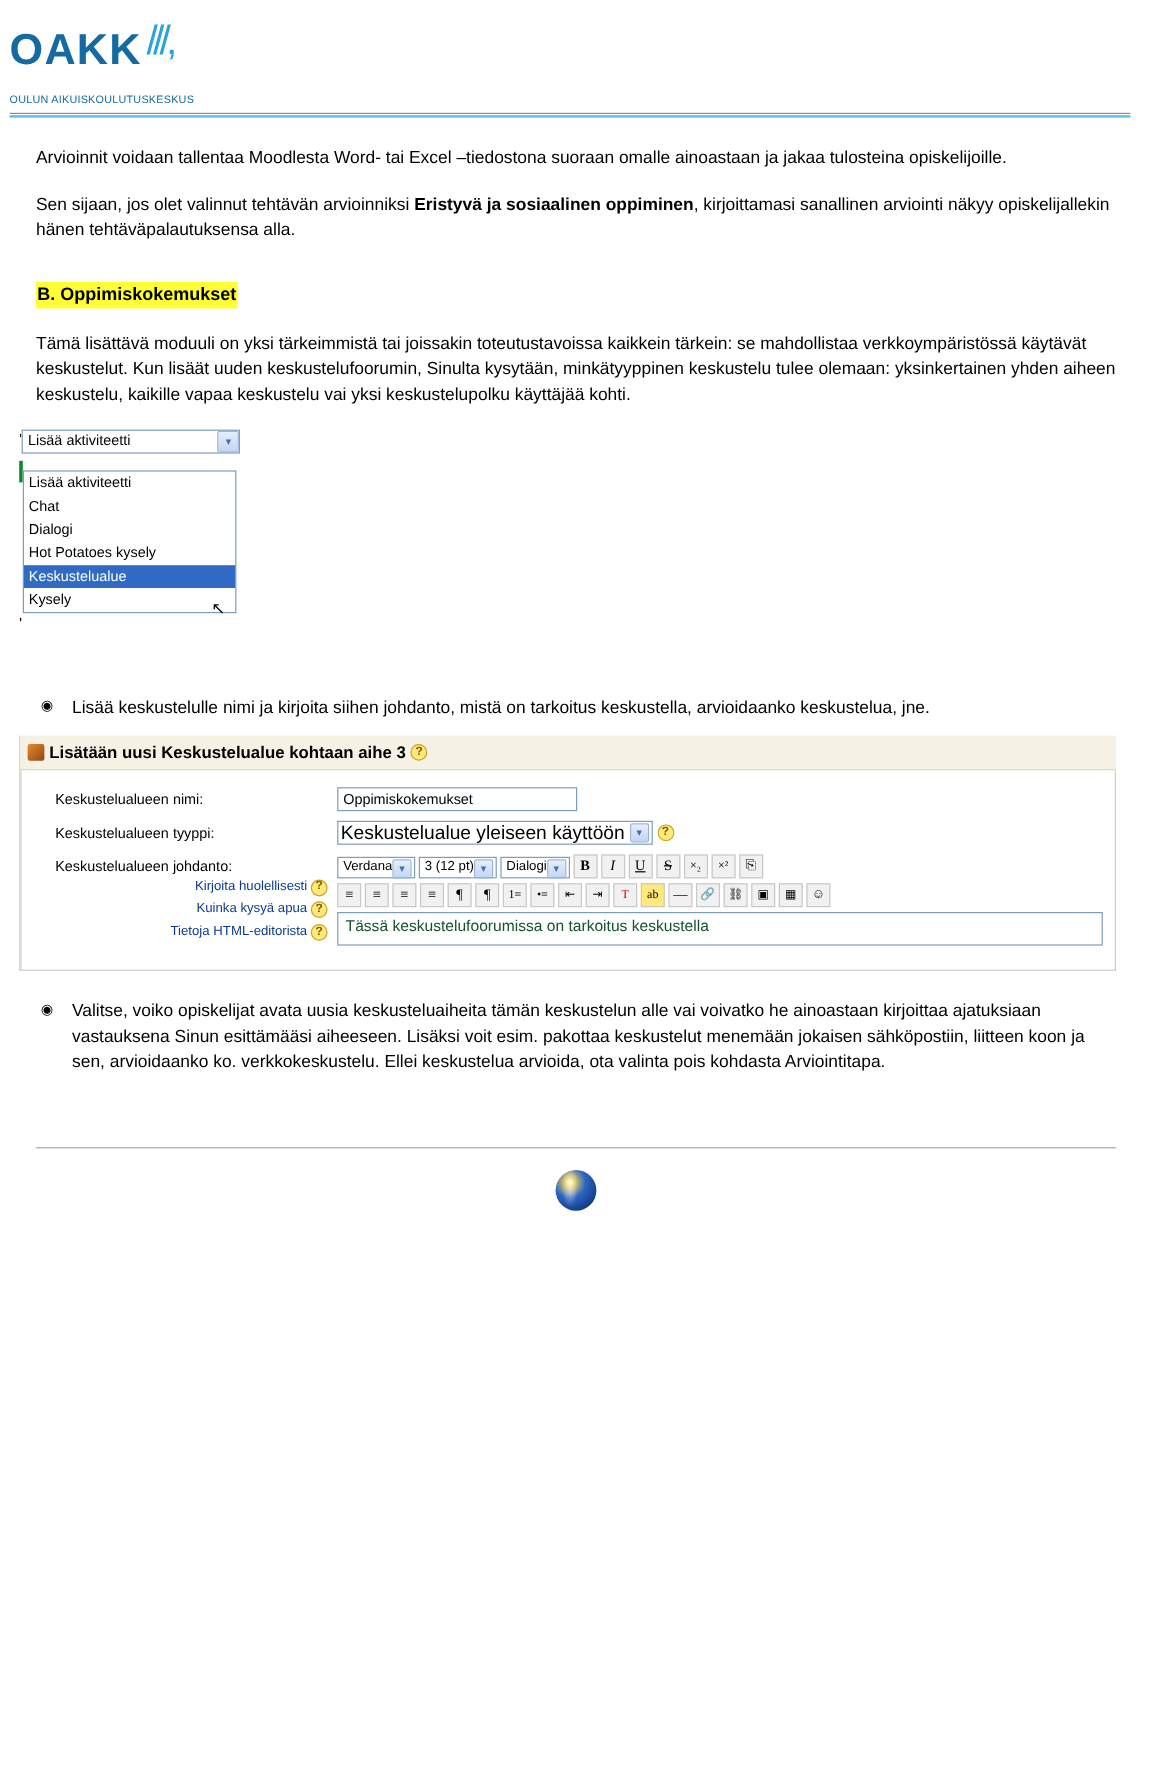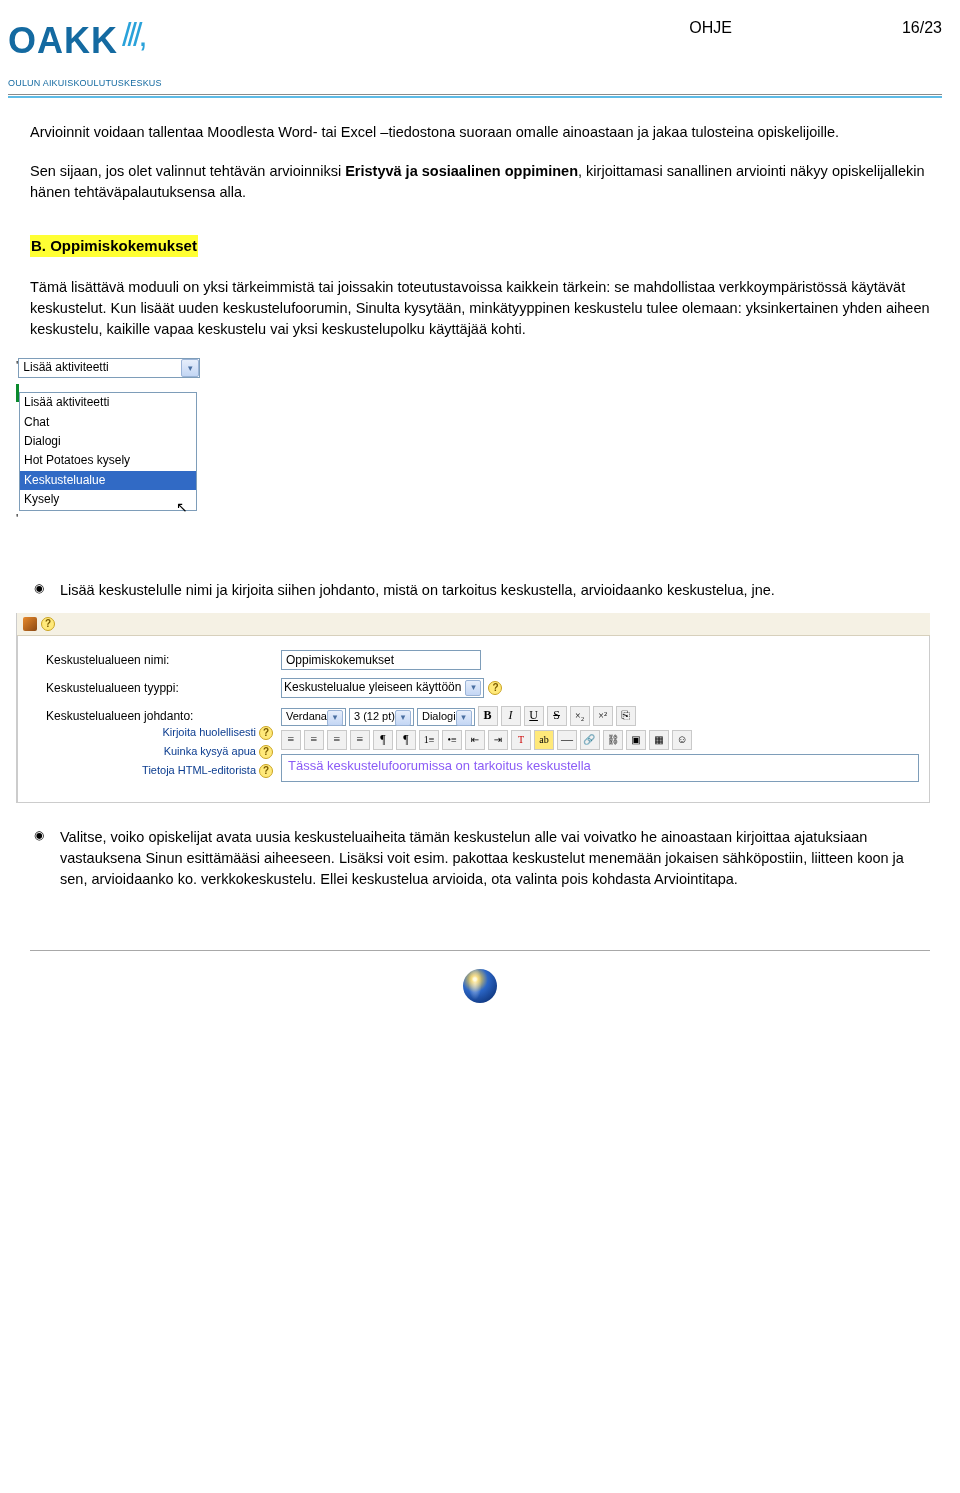--- a/index.html
+++ b/index.html
@@ -64,51 +64,47 @@
   .cursor { position: relative; left: 160px; top: -14px; font-size: 14px; }
   .quote-mark { font-size:12px; vertical-align:top; }
 
   .form-img { margin: 8px 0 24px -14px; border-left: 1px solid #ccc; }
   .form-title-bar { background:#f5f1e4; padding:4px 6px; font-family:"Microsoft Sans Serif",Arial,sans-serif; font-size:14px; font-weight:bold; border-bottom:1px solid #d7d0bc; display:flex; align-items:center; gap:4px; }
   .form-ico { width:14px; height:14px; background:linear-gradient(135deg,#e88a2c,#8b4914); border-radius:2px; display:inline-block; }
   .form-body { background:#fff; padding:14px 10px 12px 28px; border:1px solid #ccc; border-top:none; }
   .form-row { display:flex; align-items:flex-start; margin-bottom:8px; font-family:"Microsoft Sans Serif",Arial,sans-serif; font-size:12px; }
   .form-label { width:235px; text-align:left; padding-right:8px; font-weight:normal; color:#000; padding-top:2px; }
   .form-input { border:1px solid #7e9db9; background:#fff; padding:2px 4px; font-family:"Microsoft Sans Serif",Arial,sans-serif; font-size:12px; min-width:200px; }
-  .form-select { border:1px solid #7e9db9; background:#fff; padding:1px 2px; font-family:"Microsoft Sans Serif",Arial,sans-serif; font-size:12px; display:inline-flex; align-items:center; height:20px; }
+  .form-select { border:1px solid #7e9db9; background:#fff; padding:1px 2px; font-family:"Microsoft Sans Serif",Arial,sans-serif; font-size:16px; display:inline-flex; align-items:center; height:20px; }
   .form-select .dd-btn { height:16px; width:16px; margin-left:4px; }
   .form-help { font-size:11px; color:#0b3c8f; display:flex; align-items:center; gap:3px; justify-content:flex-end; padding-right:8px; margin-bottom:3px; }
   .help-ico { display:inline-flex; width:14px; height:14px; border:1px solid #caa422; border-radius:7px; background:#ffe97a; align-items:center; justify-content:center; font-size:10px; font-weight:bold; color:#7a5a00; }
   .toolbar { display:flex; align-items:flex-end; gap:3px; font-family:"Microsoft Sans Serif",Arial,sans-serif; font-size:11px; margin-bottom:4px; flex-wrap:nowrap; }
   .tb-sel { border:1px solid #7e9db9; background:#fff; padding:1px 18px 1px 4px; position:relative; height:18px; display:inline-flex; align-items:center; }
   .tb-sel::after { content:"▾"; position:absolute; right:2px; font-size:9px; color:#4a6fa1; background:linear-gradient(#e6eefb,#c3d6f4); border:1px solid #9bb4d7; border-radius:2px; width:14px; height:14px; display:flex; align-items:center; justify-content:center; top:1px;}
   .tb-btn { width:20px; height:20px; border:1px solid #c9c9c9; background:#f1f1f1; display:inline-flex; align-items:center; justify-content:center; font-size:12px; font-family:"Times New Roman",serif; }
   .tb-btn.bold{font-weight:bold;} .tb-btn.italic{font-style:italic;} .tb-btn.underline{text-decoration:underline;} .tb-btn.strike{text-decoration:line-through;}
-  .editor { border:1px solid #7e9db9; background:#fff; padding:2px 6px; font-family:Verdana,sans-serif; font-size:13px; color:#8b5cf6; min-height:28px; }
+  .editor { border:1px solid #7e9db9; background:#fff; padding:2px 6px; font-family:Verdana,sans-serif; font-size:13px; color:#14532d; min-height:28px; }
 
   .footer { position: relative; margin-top: 60px; padding: 0 30px; }
   .footer-line { border-top: 1px solid #a8a8a8; margin-bottom: 18px; }
   .globe { width:34px; height:34px; border-radius:50%; background:radial-gradient(circle at 35% 30%, #fff8c8 4%, #f3ce4e 10%, #2b66c6 40%, #0a2d70 90%); margin: 0 auto; position:relative; }
   .globe::after{ content:""; position:absolute; width:16px; height:34px; left:4px; top:0; background:radial-gradient(ellipse at 50% 40%, rgba(255,255,255,0.6) 0%, rgba(255,255,255,0) 60%); border-radius:50%; }
 </style>
 </head>
 <body>
 
 <div class="header">
   <div class="logo-row">
     <div>
       <div class="logo">
         <span class="logo-text">OAKK</span>
         <span class="logo-slash">///,</span>
       </div>
       <div class="logo-sub">OULUN AIKUISKOULUTUSKESKUS</div>
-    </div>
-    <div class="page-meta">
-      <span>OHJE</span>
-      <span>16/23</span>
     </div>
   </div>
 </div>
 <hr class="hr1">
 <hr class="hr2">
 
 <div class="content">
 
   <p class="para">Arvioinnit voidaan tallentaa Moodlesta Word- tai Excel –tiedostona suoraan omalle ainoastaan ja jakaa tulosteina opiskelijoille.</p>
 
@@ -148,20 +144,21 @@
   </div>
 
   <ul class="bullets">
     <li>Lisää keskustelulle nimi ja kirjoita siihen johdanto, mistä on tarkoitus keskustella, arvioidaanko keskustelua, jne.</li>
   </ul>
 
   
   <div class="form-img">
     <div class="form-title-bar">
       <span class="form-ico"></span>
+      <span>Lisätään uusi Keskustelualue kohtaan aihe 3</span>
       <span class="help-ico">?</span>
     </div>
     <div class="form-body">
       <div class="form-row">
         <div class="form-label">Keskustelualueen nimi:</div>
         <div><input class="form-input" value="Oppimiskokemukset" style=""></div>
       </div>
       <div class="form-row">
         <div class="form-label">Keskustelualueen tyyppi:</div>
         <div style="display:flex;align-items:center;gap:4px;">

